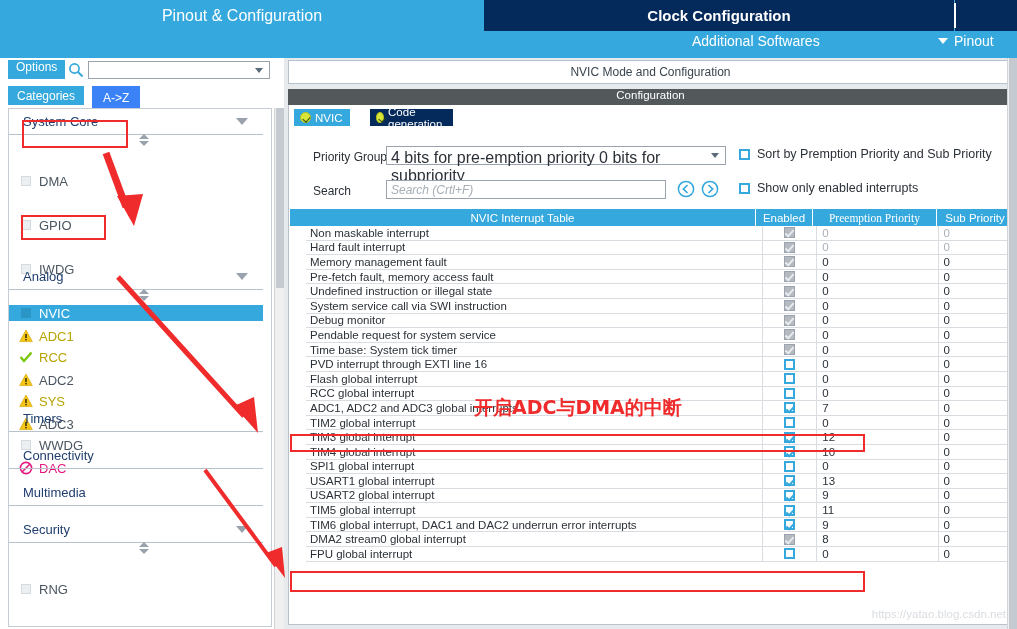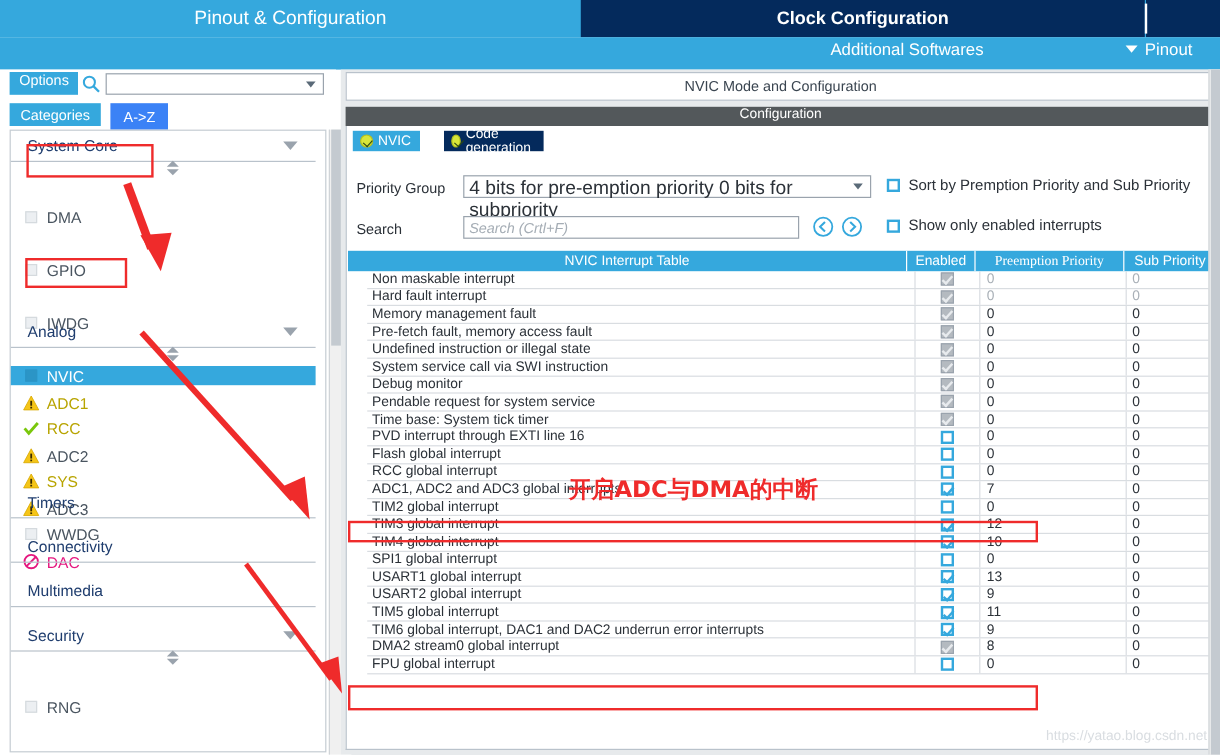--- a/index.html
+++ b/index.html
@@ -143,21 +143,21 @@
     width:11px; height:11px; border-radius:50%;
     background:#d8e63a; position:relative; display:inline-block;
     border:1px solid #b5c11e;
   }
   .chk-circ::after {
     content:""; position:absolute; left:2.5px; top:1.5px;
     width:4px; height:6px; border:solid #2d4a12; border-width:0 1.6px 1.6px 0;
     transform: rotate(42deg);
   }
 
-  .lblF { position:absolute; font-size:12px; color:#2b3138; }
+  .lblF { position:absolute; font-size:12px; color:#2b3138;margin-left:16px; }
   .pg-lbl { left:8px; top:45px; }
   .sr-lbl { left:8px; top:79px; }
 
   .pg-combo {
     position:absolute; left:97px; top:41px; width:340px; height:19px;
     background:#ffffff; border:1px solid #9aa3ad;
   }
   .pg-combo .v { position:absolute; left:4px; top:2px; font-size:16px; color:#2b3138; }
 
   .sr-input {

